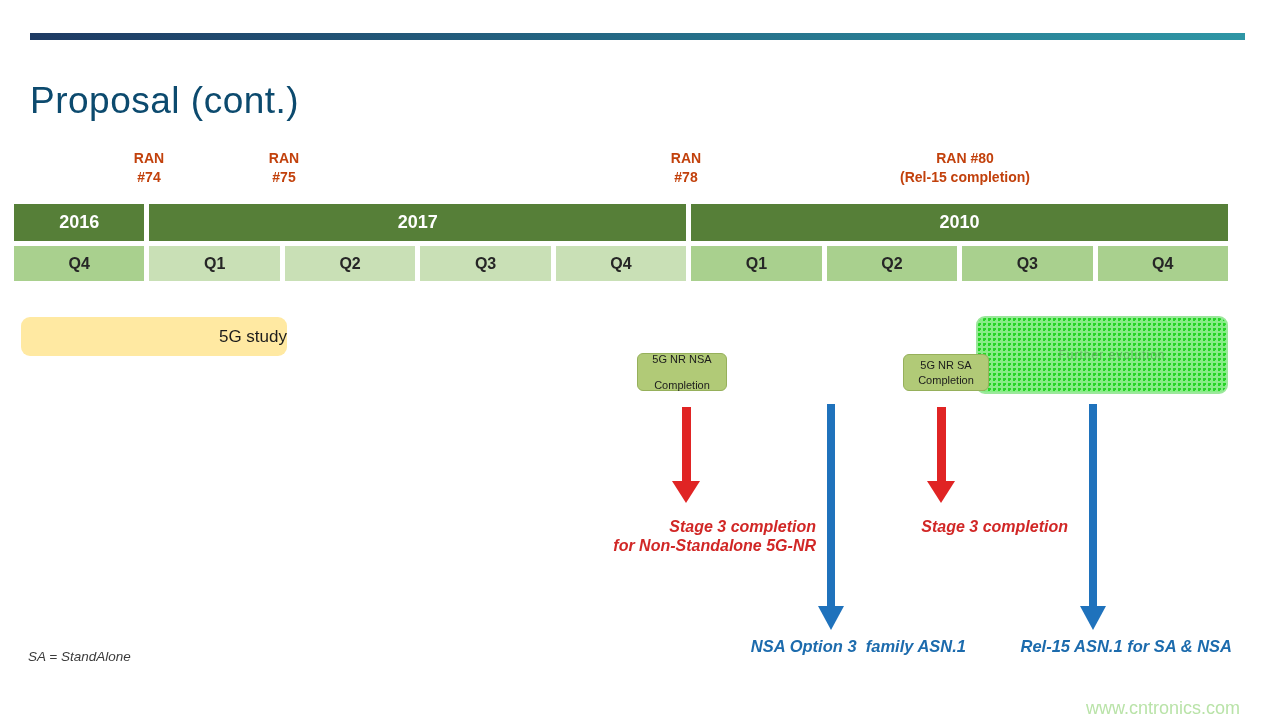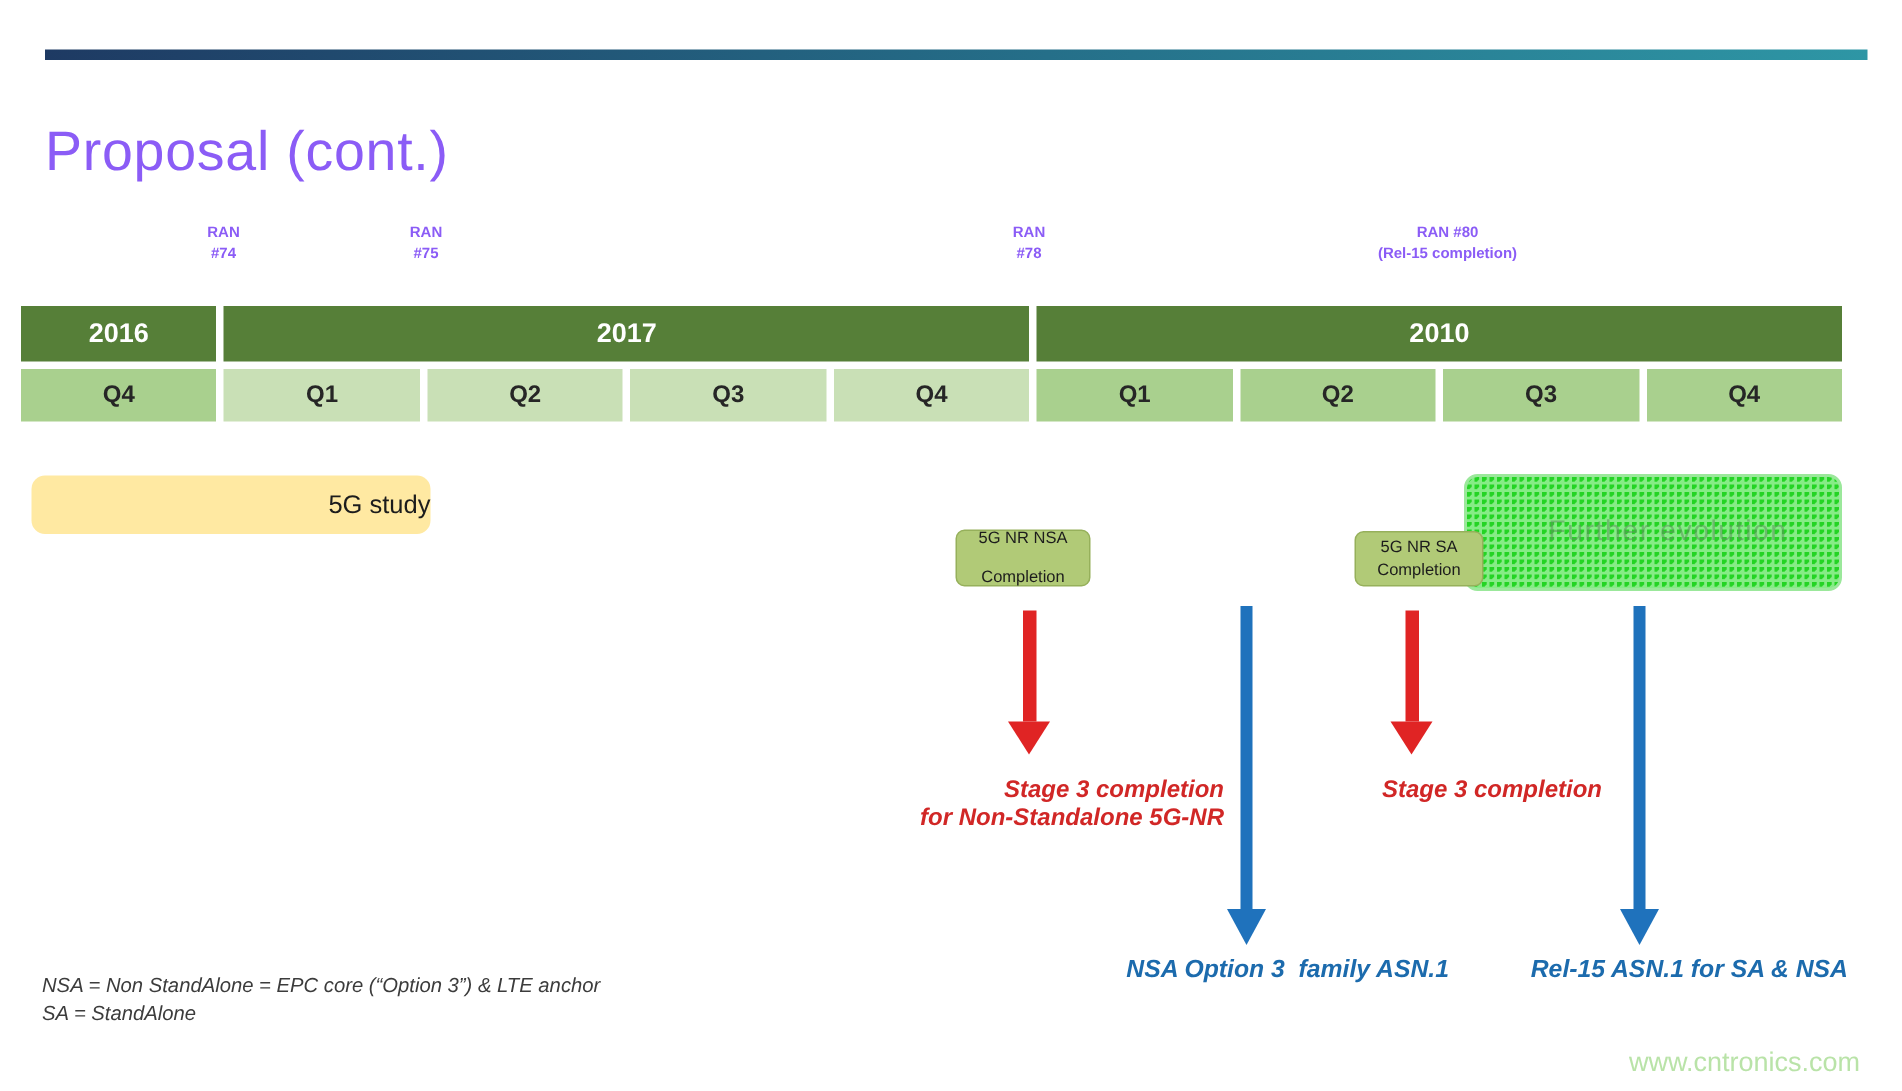--- a/index.html
+++ b/index.html
@@ -6,26 +6,26 @@
   html,body { background:#ffffff; }
   .slide {
     position:relative; width:1268px; height:727px; background:#ffffff;
     font-family:"Liberation Sans", sans-serif; overflow:hidden;
   }
   .accent-bar {
     position:absolute; left:30px; top:33px; width:1215px; height:7px;
     background:linear-gradient(90deg,#1e3a63 0%,#256f89 55%,#2e96a5 100%);
   }
   .title {
-    position:absolute; left:30px; top:80px; font-size:37px; color:#8b5cf6;
+    position:absolute; left:30px; top:80px; font-size:37px; color:#0c4a6e;
     letter-spacing:0.5px;
   }
   .ran-label {
     position:absolute; top:149px; transform:translateX(-50%);
-    text-align:center; color:#8b5cf6; font-weight:bold; font-size:10px;
+    text-align:center; color:#c2410c; font-weight:bold; font-size:14px;
     line-height:1.35; white-space:nowrap;
   }
   
   .trow {
     position:absolute; left:14px; width:1214px;
     display:grid; grid-template-columns:repeat(9,1fr); gap:5px;
   }
   .yrow { top:204px; height:37px; }
   .qrow { top:246px; height:35px; }
   .ycell {
@@ -53,21 +53,21 @@
     font-size:15px; color:#123c12; padding-left:16px;
   }
   .further-bar {
     left:976px; top:316px; width:252px; height:78px;
     background-color:#86ec86;
     background-image:radial-gradient(circle at 1px 1px,#24d424 35%,rgba(0,0,0,0) 36%);
     background-size:5px 5px;
     border:2px solid #9be89b;
     display:flex; align-items:center; justify-content:center;
   }
-  .further-label { font-size:19px; color:#5d935d; opacity:0.55; letter-spacing:1px;margin-left:20px; }
+  .further-label { font-size:12px; color:#5d935d; opacity:0.55; letter-spacing:1px;margin-left:20px; }
   .mbox {
     position:absolute; background:#b1ca77; border:1px solid #96b05b; border-radius:6px;
     display:flex; flex-direction:column; align-items:center; justify-content:center;
     font-size:11px; color:#1c1c1c; line-height:1.3; text-align:center;
   }
   .mbox-nsa { left:637px; top:353px; width:90px; height:38px;gap:12px; }
   .mbox-sa  { left:903px; top:354px; width:86px; height:37px; }
   
   .arrow { position:absolute; display:flex; flex-direction:column; align-items:center; }
   .arrow .shaft { display:block; }
@@ -177,19 +177,18 @@
     <div>for Non-Standalone 5G-NR</div>
   </div>
   <div class="note red-note" style="left:808px;">
     <div>Stage 3 completion</div>
   </div>
 
   <div class="note blue-note" style="left:706px;">NSA Option 3  family ASN.1</div>
   <div class="note blue-note" style="left:972px;">Rel-15 ASN.1 for SA &amp; NSA</div>
 
   <div class="footnote">
-    <div>NSA = Non StandAlone = EPC core (“Option 3”) &amp; LTE anchor</div>
     <div>SA = StandAlone</div>
   </div>
 
   <div class="watermark">www.cntronics.com</div>
 
 </div>
 
 </body></html>

